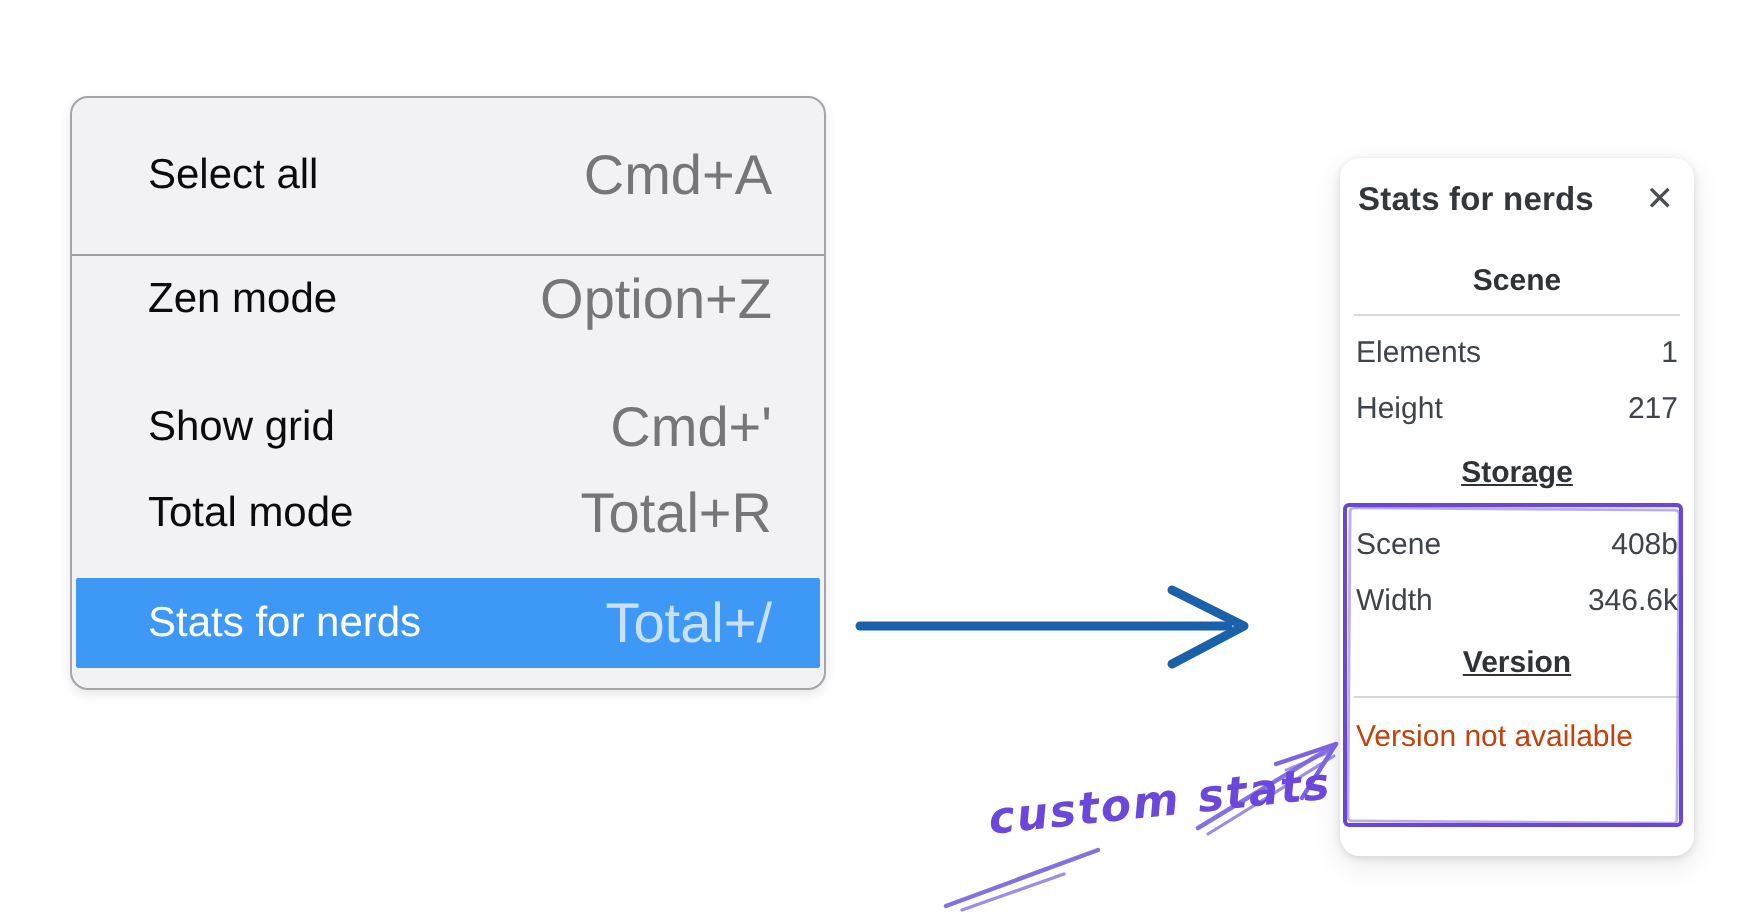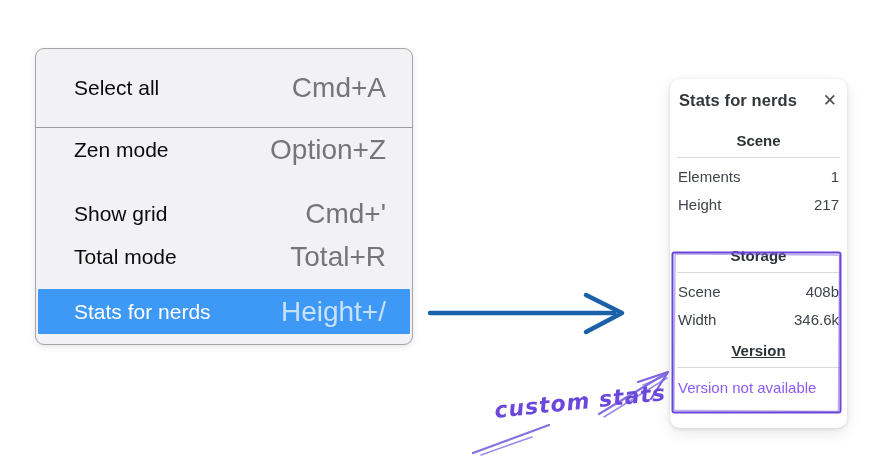--- a/index.html
+++ b/index.html
@@ -47,31 +47,31 @@
   .panel-title { font-size:16.5px; font-weight:bold; color:#33373b; letter-spacing:.1px; }
   .panel-close {
     background:none; border:none; cursor:pointer;
     font-size:17px; line-height:17px; color:#4b4f54; padding:0 2px;
     font-family:"DejaVu Sans",sans-serif;
   }
   .section-header {
     text-align:center; font-weight:bold; font-size:15px; color:#2e3338;
   }
   .sec1-header { margin-top:22px; }
-  .sec2-header { margin-top:29px; }
+  .sec2-header { margin-top:10px;text-decoration:underline; }
   .sec3-header { margin-top:9px;text-decoration:underline; }
   .panel-hr { border:none; border-top:1px solid #d6dade; margin:8px 7px 0 7px; }
   .srow {
     height:28px; display:flex; justify-content:space-between; align-items:center;
     padding:0 8px 0 8px; font-size:15px; color:#3f444a;
   }
   .srow-first { margin-top:4px; }
   .version-note {
     margin-top:10px; padding:0 8px; line-height:20px;
-    font-size:15px; color:#8b5cf6;
+    font-size:15px; color:#c2410c;
   }
   
   .custom-stats-label {
     position:absolute; left:494px; top:389px;
     font-size:22px; font-weight:bold; font-style:italic;
     color:#6c47db; letter-spacing:1px;
     transform:rotate(-6deg);
     font-family:"DejaVu Sans",sans-serif;
     white-space:nowrap;
   }
@@ -94,21 +94,21 @@
   <div class="menu-item row-show-grid">
     <span>Show grid</span>
     <span class="shortcut">Cmd+'</span>
   </div>
   <div class="menu-item row-view-mode">
     <span>Total mode</span>
     <span class="shortcut">Total+R</span>
   </div>
   <div class="menu-item row-stats">
     <span>Stats for nerds</span>
-    <span class="shortcut">Height+/</span>
+    <span class="shortcut">Total+/</span>
   </div>
 </div>
 
 <svg class="overlay" width="873" height="461" viewBox="0 0 873 461">
   <path d="M430 313 H614" stroke="#1b61aa" stroke-width="4.5" fill="none" stroke-linecap="round"></path>
   <path d="M586 295 L622 313 L586 332" stroke="#1b61aa" stroke-width="4.5" fill="none" stroke-linecap="round" stroke-linejoin="round"></path>
 </svg>
 
 <div class="stats-panel">
   <div class="panel-header">

